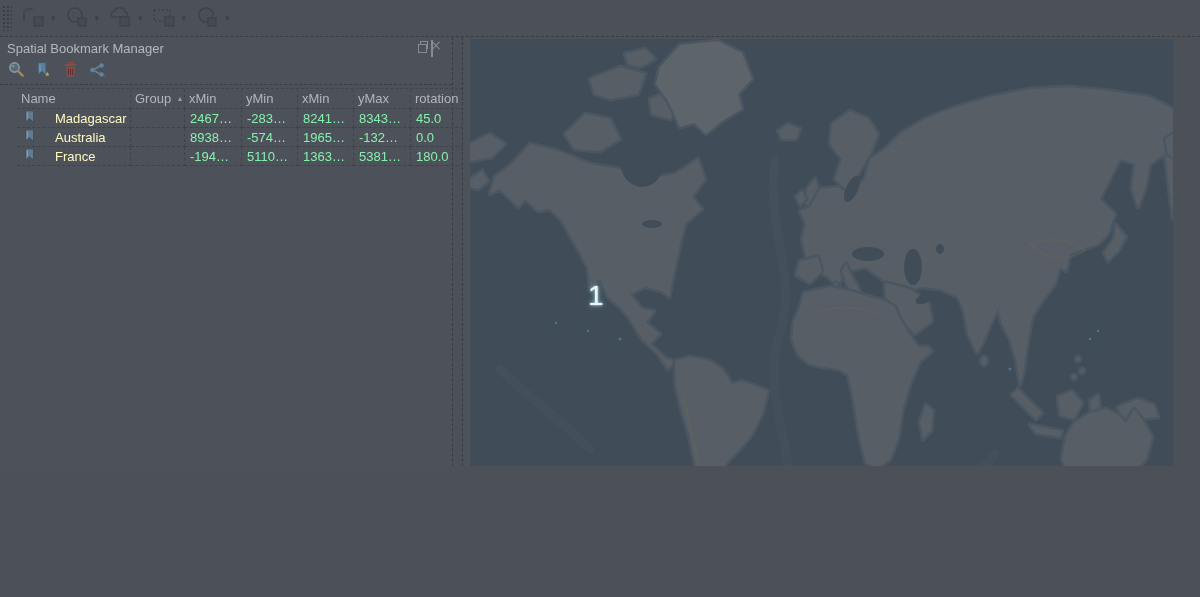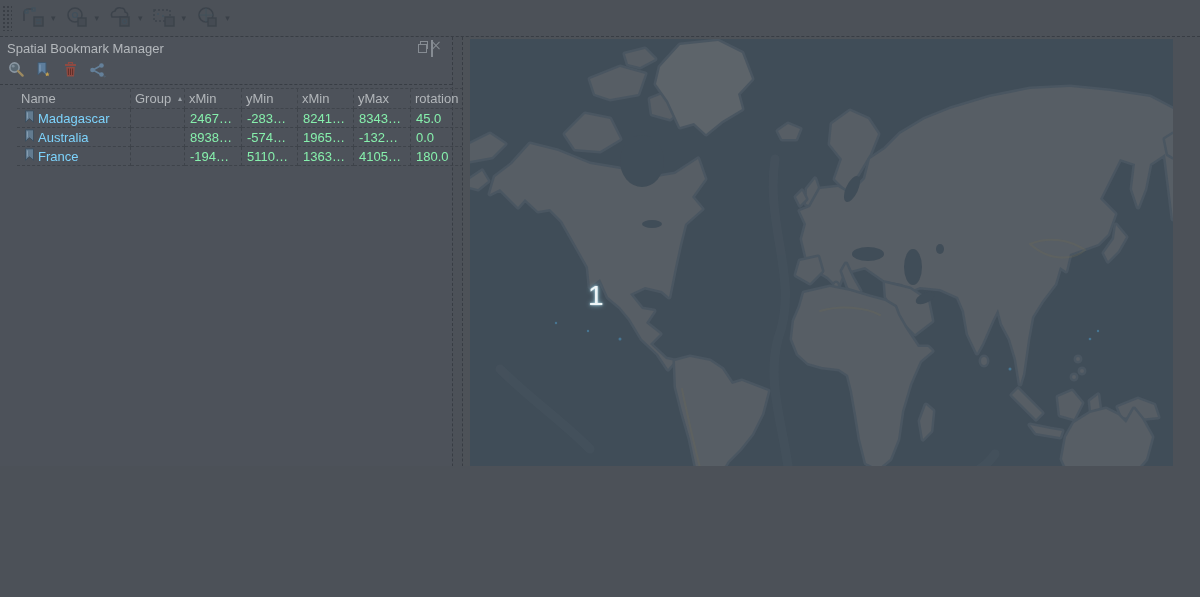--- a/index.html
+++ b/index.html
@@ -40,21 +40,21 @@
   .bm-table{position:absolute;left:1px;top:51px;width:451px;
     font-size:13px;color:#b2b6ba;border-top:1px dashed #40454c;margin-left:16px;}
   .tr{display:grid;grid-template-columns:114px 54px 57px 56px 56px 57px 57px;}
   .th{height:20px;line-height:20px;padding:0 2px 0 4px;
     border-right:1px dashed #40454c;border-bottom:1px dashed #40454c;
     overflow:hidden;white-space:nowrap;position:relative;color:#b2b6ba;}
   .th .sort{position:absolute;right:2px;top:0;font-size:8px;color:#9aa0a6;}
   .td{height:19px;line-height:19px;padding:0 2px 0 5px;
     border-right:1px dashed #3e434a;border-bottom:1px dashed #3e434a;
     overflow:hidden;white-space:nowrap;color:#86efac;}
-  .td.name-cell{display:flex;align-items:center;gap:3px;padding-left:7px;color:#7dd3fc;}
+  .td.name-cell{display:flex;align-items:center;gap:20px;padding-left:7px;color:#fef9c3;}
   
   .hscroll{position:absolute;left:1px;right:1px;bottom:0;height:13px;
     border-top:1px dashed #383d44;display:flex;background:#4d525a;}
   .sb-arrow{width:12px;height:100%;display:flex;align-items:center;justify-content:center;
     font-size:8px;color:#2e333a;}
   .sb-thumb{width:320px;background:#575c64;border:1px solid #646971;border-radius:1px;}
   .sb-groove{flex:1;background:repeating-linear-gradient(45deg,#4a4f57 0 2px,#525760 2px 4px);}
   
   .map-canvas{position:absolute;left:462px;top:37px;width:710px;height:560px;
     background:#4d5258;border-left:1px dashed #383d44;}
@@ -232,21 +232,21 @@
             <span><svg width="11" height="13" viewBox="0 0 11 13">
                 <path d="M1.5,0.8 h8 v11.4 l-4,-3.4 l-4,3.4 z" fill="#627b90" stroke="#3e4f5e" stroke-width="1"></path>
                 <path d="M3.4,2.4 v6.2" stroke="#8da5b8" stroke-width="0.9"></path>
               </svg></span>
             <span>France</span>
           </div>
         <div class="td"></div>
         <div class="td">-194…</div>
         <div class="td">5110…</div>
         <div class="td">1363…</div>
-        <div class="td">4105…</div>
+        <div class="td">5381…</div>
         <div class="td" style="border-right:none">180.0</div>
       </div>
     </div>
 
     <div class="hscroll">
       <div class="sb-arrow">◂</div>
       <div class="sb-thumb"></div>
       <div class="sb-groove"></div>
       <div class="sb-arrow">▸</div>
     </div>

